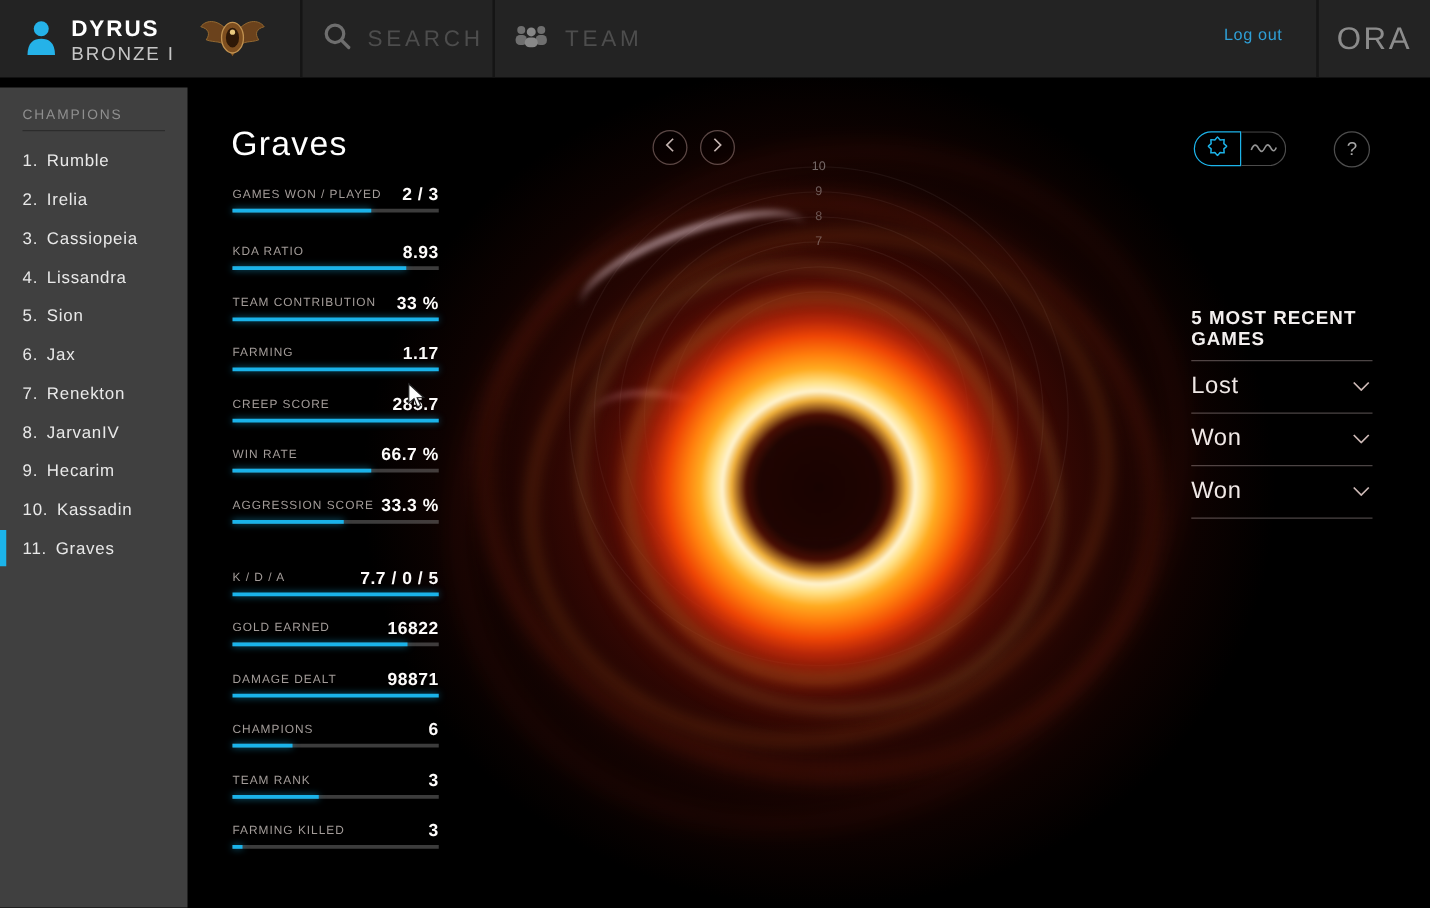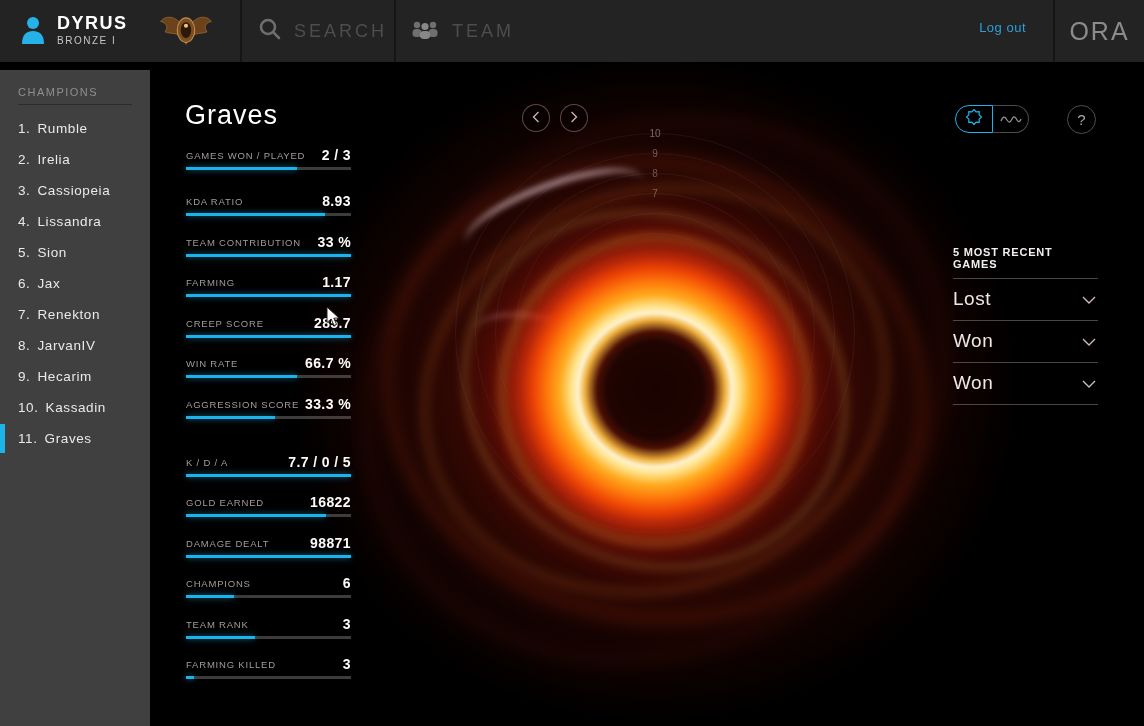--- a/index.html
+++ b/index.html
@@ -7,21 +7,21 @@
               font-family:"Liberation Sans", sans-serif; }
   body { position:relative; }
 
   
   .topbar { position:absolute; left:0; top:0; width:1144px; height:62px; background:#232323; z-index:50; }
   .tb-divider { position:absolute; top:0; width:2px; height:62px; background:#151515; }
   .user-section { position:absolute; left:0; top:0; width:264px; height:62px; cursor:pointer; }
   .avatar { position:absolute; left:20px; top:14px; }
   .user-text { position:absolute; left:57px; top:13px; }
   .user-name { font-size:18px; font-weight:bold; color:#fff; letter-spacing:1.5px; line-height:21px; }
-  .user-rank { font-size:10px; color:#c6c6c6; letter-spacing:1.5px; margin-top:1px; }
+  .user-rank { font-size:15px; color:#c6c6c6; letter-spacing:1.5px; margin-top:1px; }
   .badge { position:absolute; left:158px; top:9px; }
   .tb-btn { position:absolute; top:0; height:62px; display:flex; align-items:center; gap:12px; cursor:pointer;border-radius:30px; }
   .tb-btn-search { left:240px; width:154px; padding-left:18px; }
   .tb-btn-team  { left:394px; width:138px; padding-left:16px; }
   .tb-label { font-size:18px; color:#4d4d4d; letter-spacing:3px; }
   .logout { position:absolute; right:118px; top:20px; font-size:13px; color:#2f9fd6; letter-spacing:0.5px; cursor:pointer; }
   .brand { position:absolute; left:1055px; top:0; width:89px; height:62px; display:flex; align-items:center; justify-content:center;
            font-size:25px; color:#8c8c8c; letter-spacing:2px; font-weight:300; }
 
   
@@ -79,21 +79,21 @@
   
   .toggle { position:absolute; left:805px; top:43px; height:28px; display:flex; z-index:10; }
   .seg { height:28px; display:flex; align-items:center; justify-content:center; cursor:pointer; background:rgba(0,0,0,0.25); }
   .seg-radar { width:38px; border:1px solid #1cb4ea; border-radius:14px 0 0 14px; }
   .seg-wave  { width:36px; border:1px solid #4c4c4c; border-left:none; border-radius:0 14px 14px 0; }
   .help-btn { position:absolute; left:917px; top:43px; width:29px; height:29px; border-radius:50%; border:1px solid #4e4e4e;
     display:flex; align-items:center; justify-content:center; font-size:15px; color:#a9a9a9; cursor:pointer; z-index:10; }
 
   
   .recent { position:absolute; left:803px; top:184px; width:145px; z-index:10; }
-  .recent-title { font-size:11px; font-weight:bold; color:#f3efee; letter-spacing:0.8px; padding-bottom:8px;
+  .recent-title { font-size:15px; font-weight:bold; color:#f3efee; letter-spacing:0.8px; padding-bottom:8px;
     border-bottom:1px solid rgba(215,195,195,0.35); }
   .dd { display:flex; align-items:center; justify-content:space-between; padding:9px 2px 10px 0;
     border-bottom:1px solid rgba(215,195,195,0.35); cursor:pointer;gap:48px; }
   .dd-text { font-size:19px; color:#efe7e5; letter-spacing:0.5px; }
 
   .cursor { position:absolute; left:176px; top:244px; z-index:30; }
 </style>
 </head>
 <body>
 

